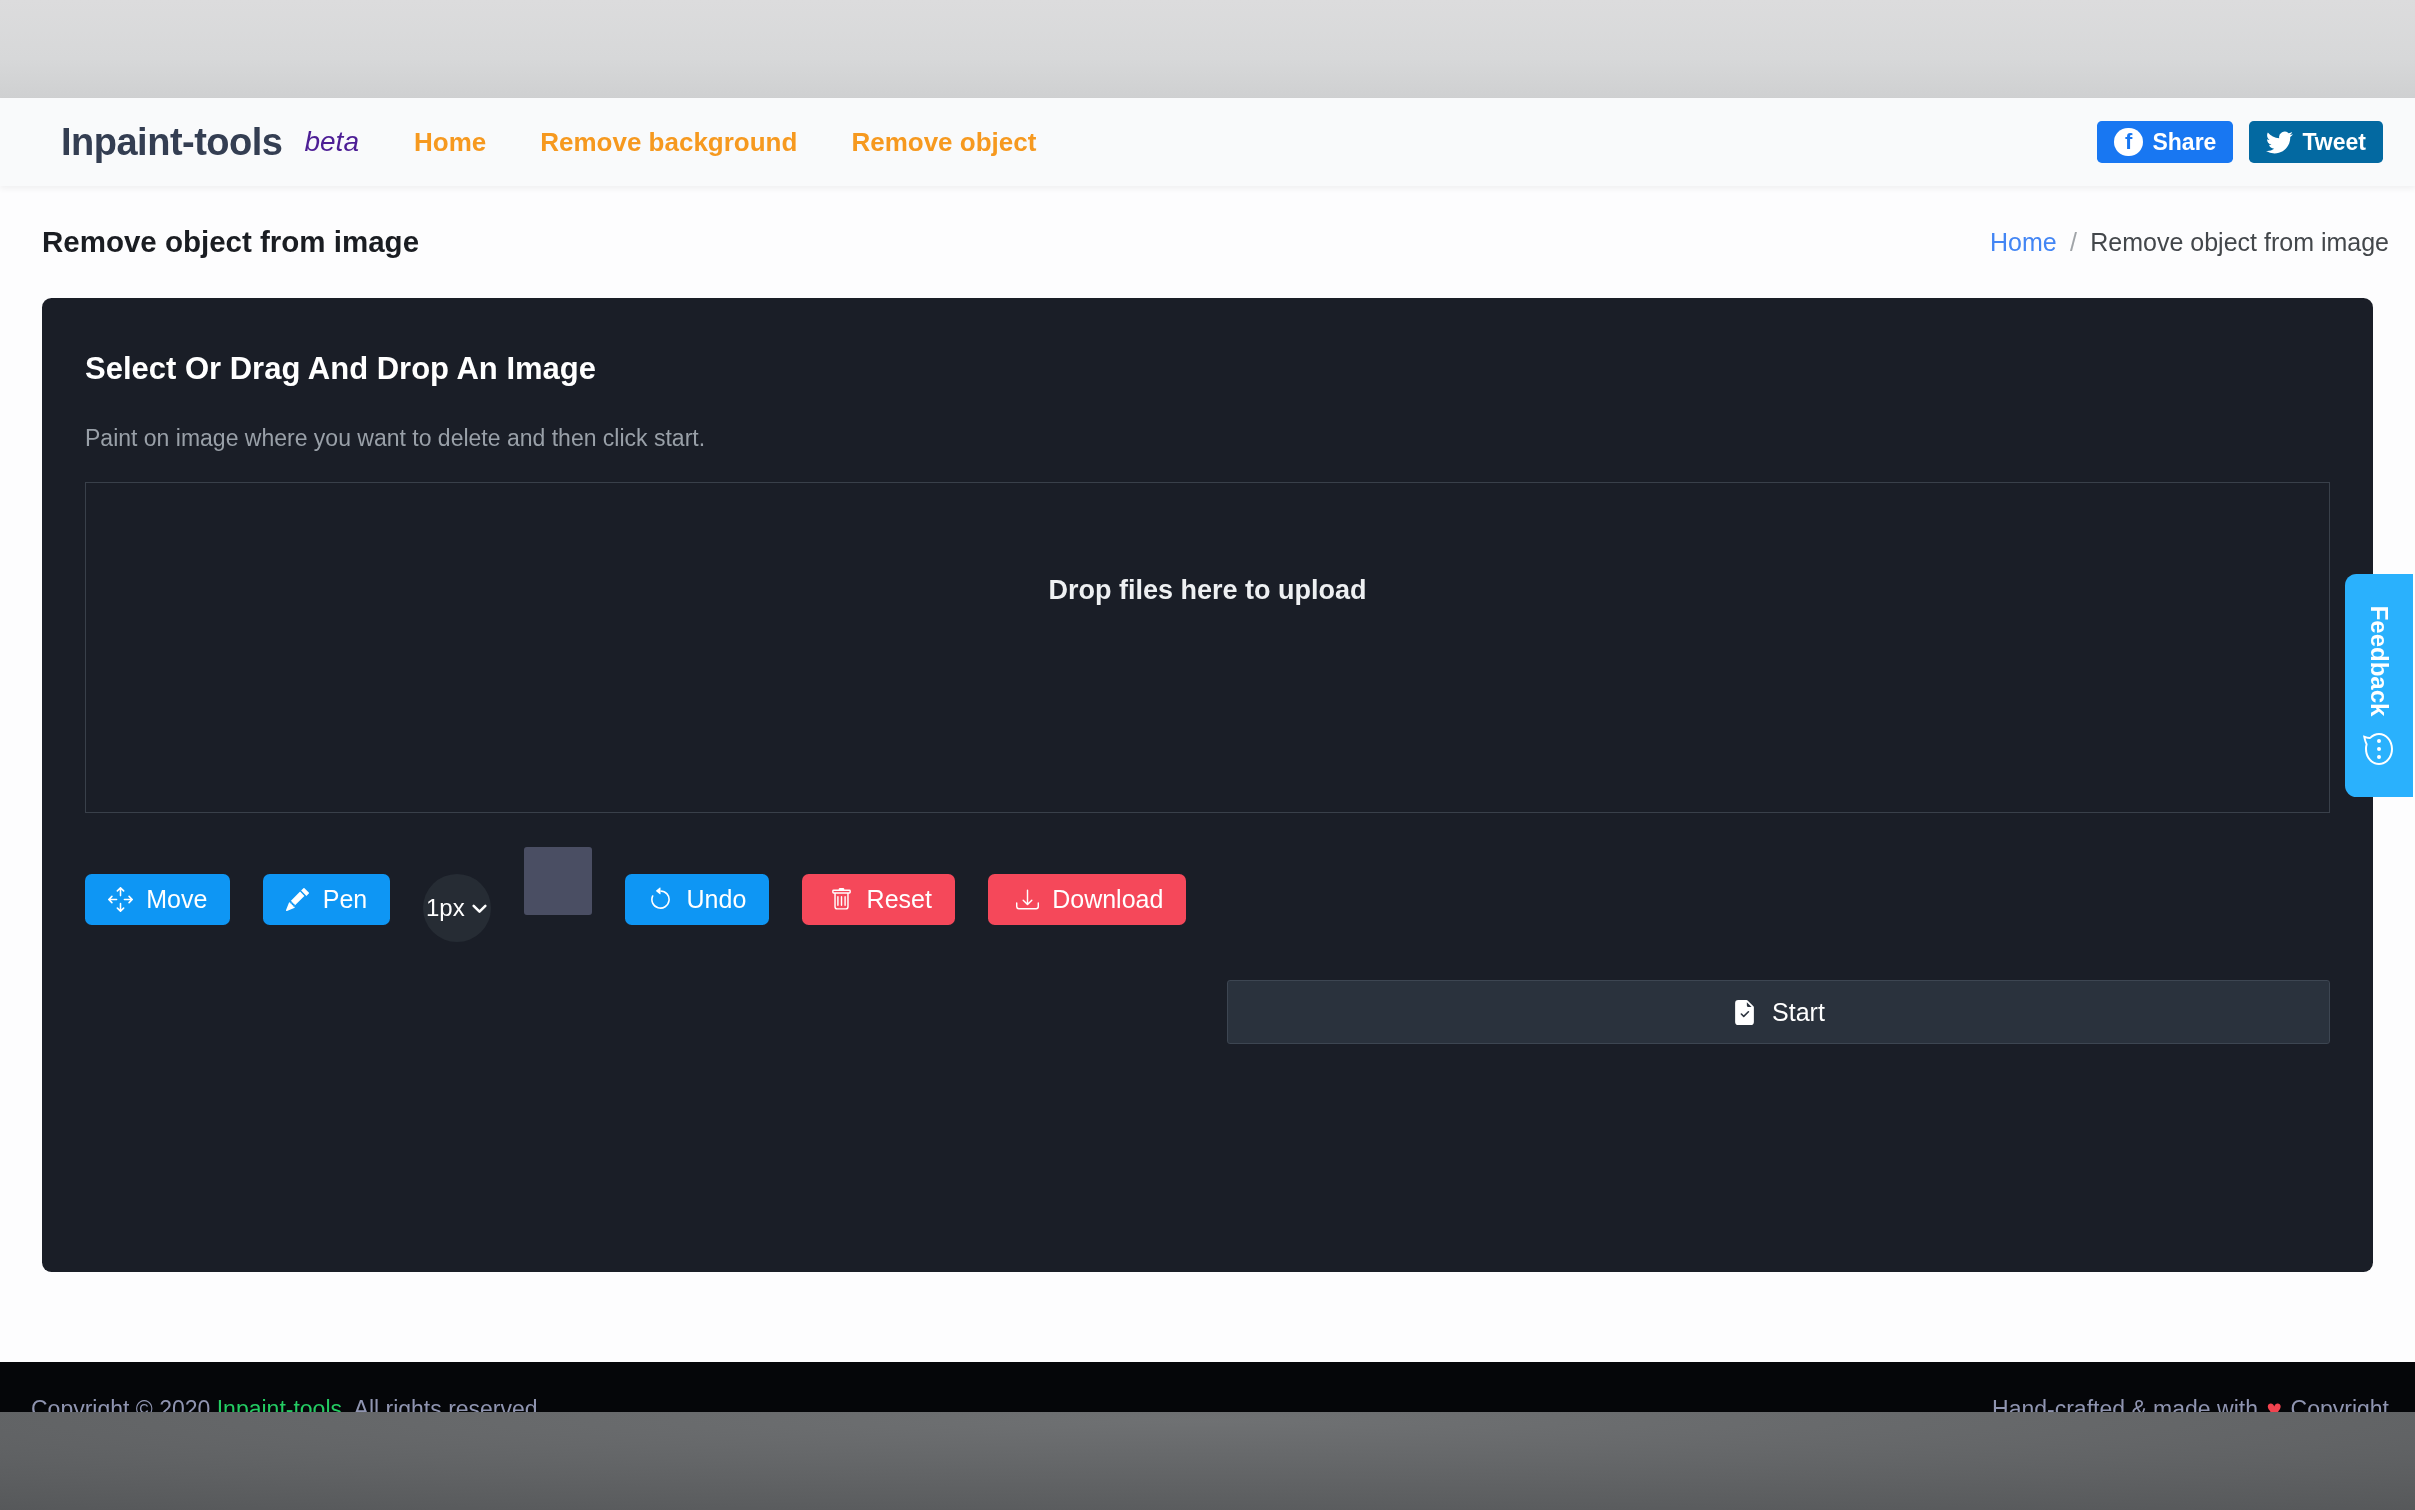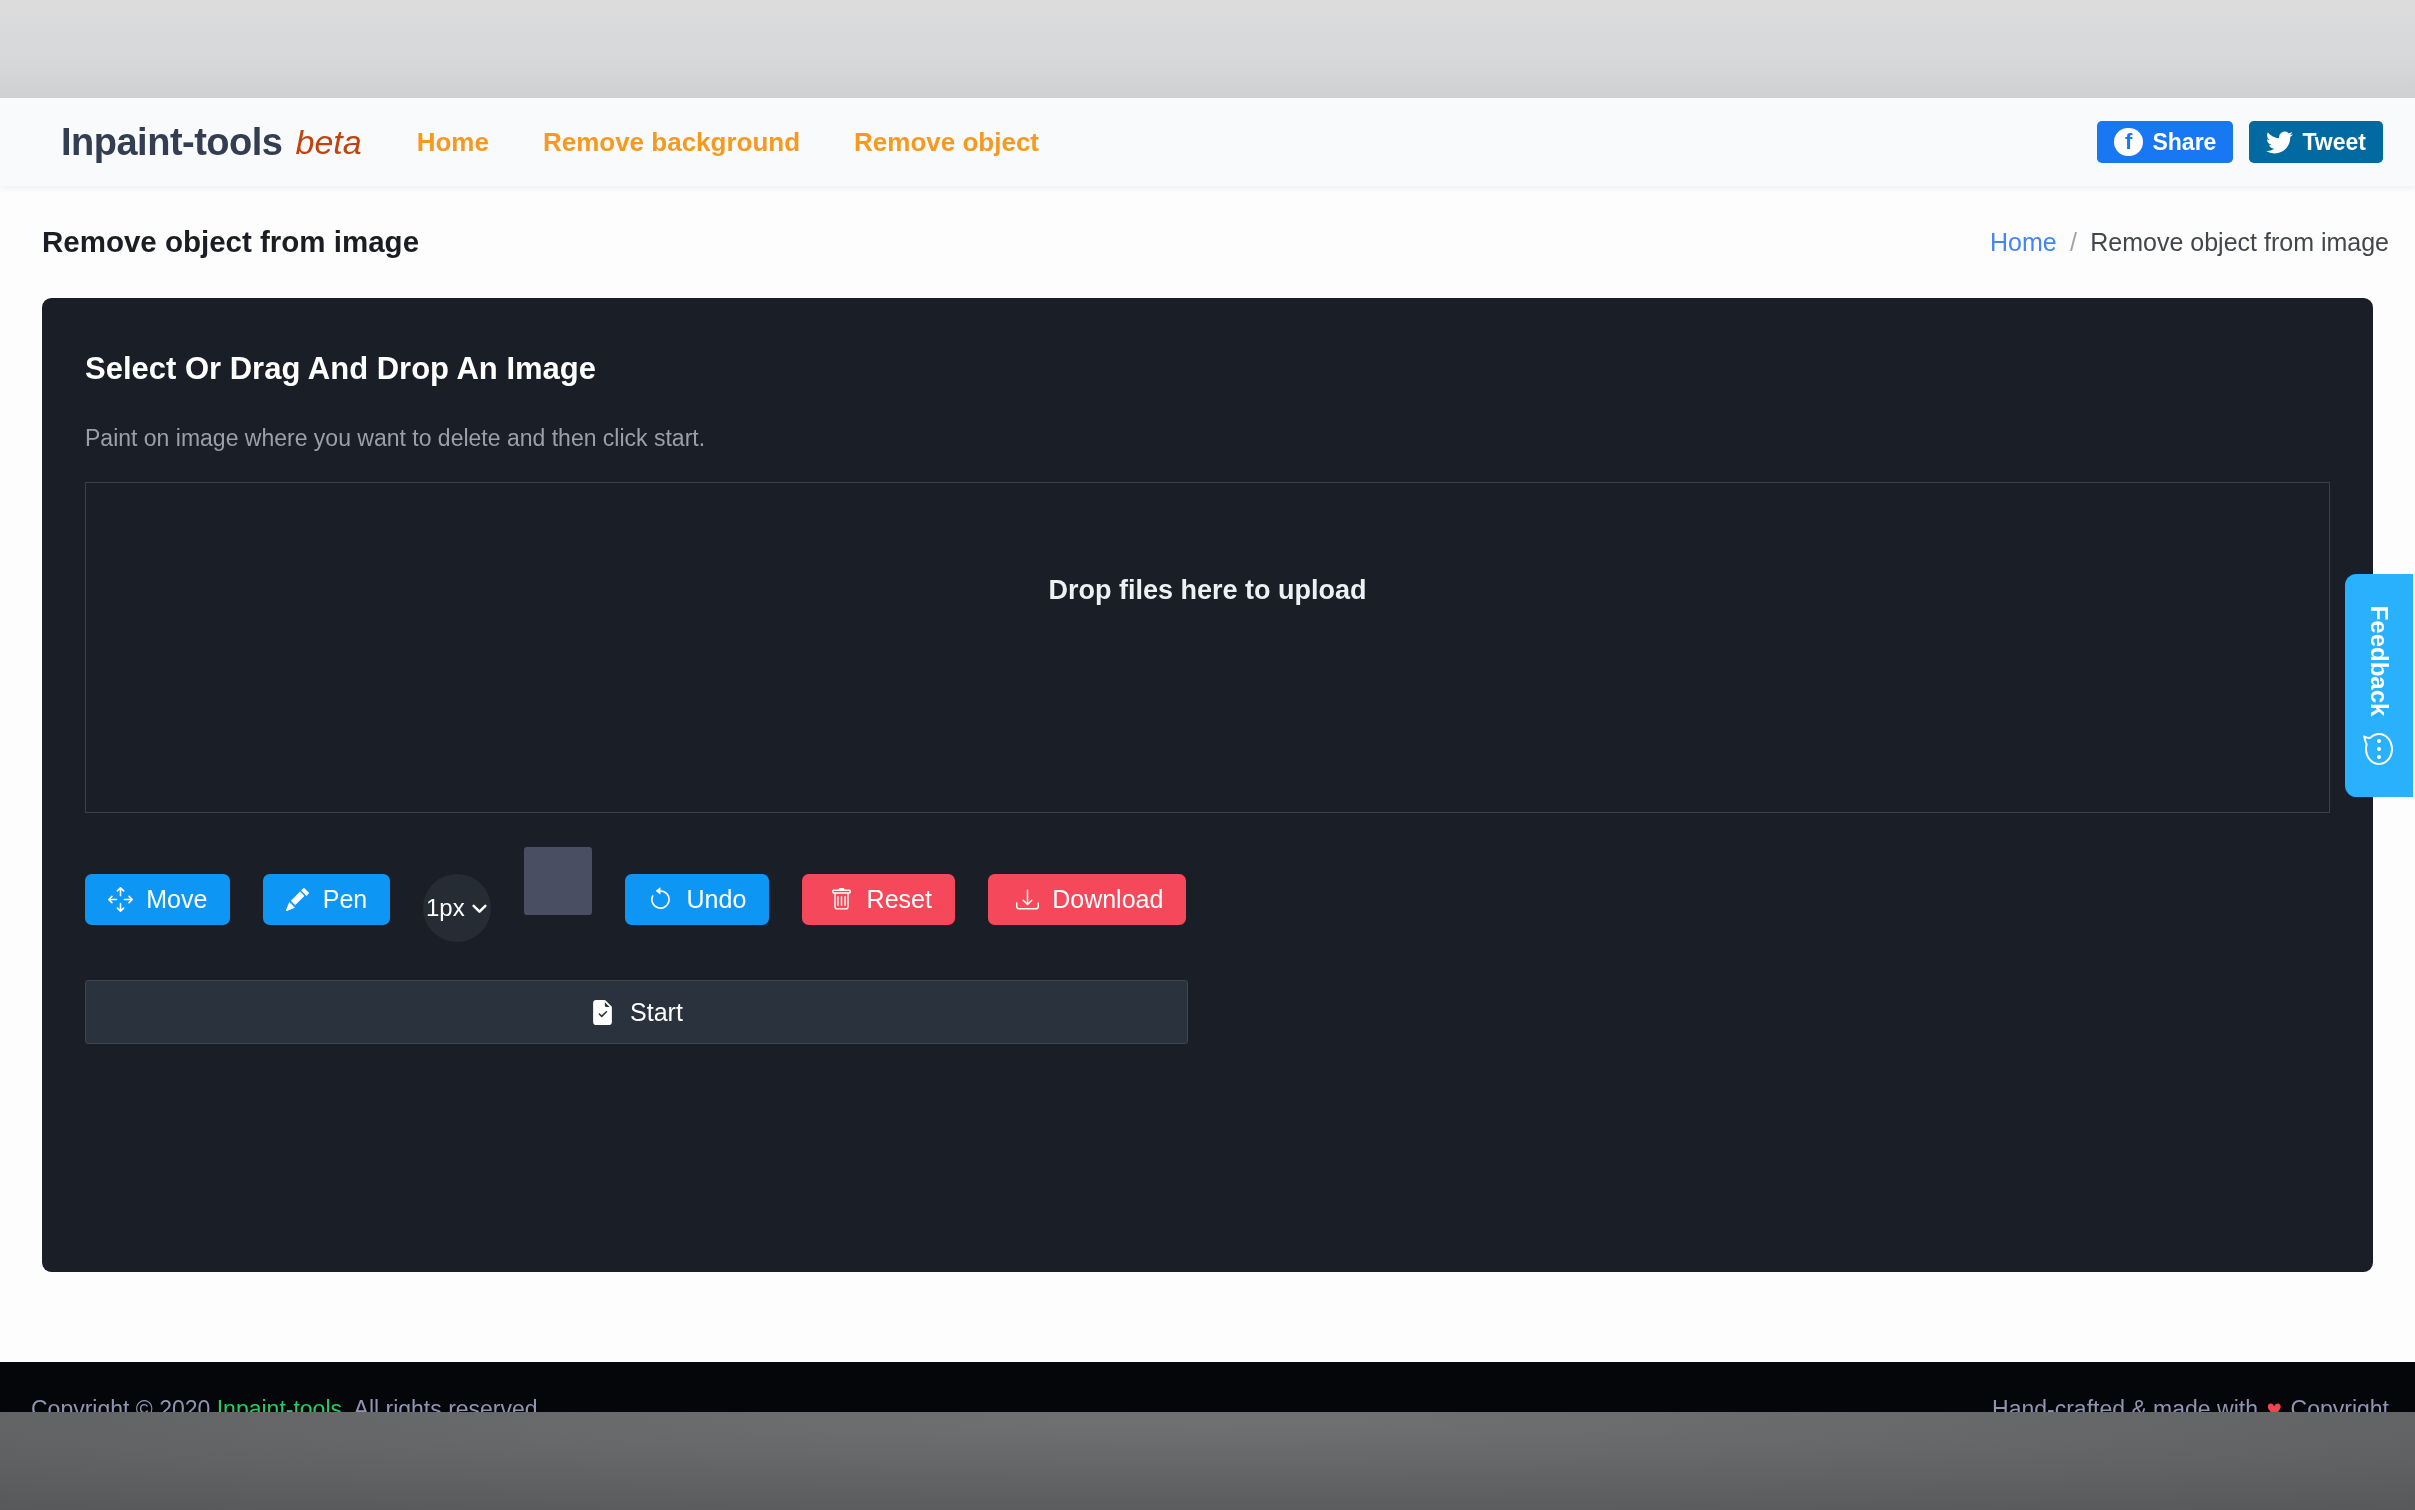--- a/index.html
+++ b/index.html
@@ -12,21 +12,21 @@
   .band-bottom { position:absolute; top:1412px; left:0; width:2416px; height:98px;
     background:radial-gradient(140% 170% at 50% 8%, #6f7173 0%, #5a5c5e 55%, #494b4d 100%); }
 
   
   .page { position:absolute; top:98px; left:0; width:2416px; height:1219px; background:#fdfdfe; }
 
   
   .header { display:flex; align-items:center; height:88px; padding:0 33px 0 61px;
     background:#f9fafb; box-shadow:0 2.9px 5.7px rgba(0,0,0,0.05); }
   .brand { font-size:38px; font-weight:700; color:#343e52; letter-spacing:-0.5px; }
-  .brand-beta { font-size:34px; font-style:italic; color:#c2410c; margin-left:13px; }
+  .brand-beta { font-size:28px; font-style:italic; color:#4c1d95; margin-left:22px; }
   .nav { display:flex; gap:54px; margin-left:55px; }
   .nav a { font-size:26px; font-weight:700; color:#f6991f; text-decoration:none; cursor:pointer; }
   .header-actions { margin-left:auto; display:flex; gap:7.6px; }
   .share-btn, .tweet-btn { display:inline-flex; align-items:center; gap:9.5px; height:42px;
     padding:0 17px; border:none; border-radius:4.8px; color:#fff; font-size:23px; font-weight:700;
     font-family:"Liberation Sans", sans-serif; cursor:pointer; }
   .share-btn { background:#1877f2; }
   .tweet-btn { background:#0369a1;margin-left:8px; }
   .fb-circle { width:28.5px; height:28.5px; border-radius:50%; background:#fff; color:#1877f2;
     display:flex; align-items:center; justify-content:center; font-size:22px; font-weight:800; }
@@ -54,21 +54,21 @@
     font-family:"Liberation Sans", sans-serif; cursor:pointer; }
   .btn-blue { background:#0e96f4; }
   .btn-red  { background:#f5485a;padding-left:28px; }
   .brush-size { display:inline-flex; align-items:center; justify-content:center; gap:6.7px;
     width:68px; height:68px; border-radius:50%; background:#262c34; border:none; color:#fff;
     font-size:24px; font-family:"Liberation Sans", sans-serif; cursor:pointer; }
   .swatch { width:68px; height:68px; background:#4a4e63; border-radius:2.9px; border:none;
     position:relative; top:-27px; cursor:pointer; }
 
   
-  .start-row { display:flex; justify-content:flex-start; margin-top:38px; }
+  .start-row { display:flex; justify-content:flex-end; margin-top:38px; }
   .start-btn { display:flex; align-items:center; justify-content:center; gap:15px;
     width:1103px; height:64px; background:#2a323d; border:1px solid #3d4652; border-radius:2.9px;
     color:#fff; font-size:25px; font-family:"Liberation Sans", sans-serif; cursor:pointer; }
 
   
   .footer { position:absolute; top:1362px; left:0; width:2416px; height:95px; background:#050609;
     display:flex; align-items:center; justify-content:space-between; padding:0 27px 0 31px;
     font-size:23px; color:#8f94b0; }
   .footer a { color:#24cc63; text-decoration:none; cursor:pointer; }
   .footer-right { display:flex; align-items:center; gap:8.6px; }

